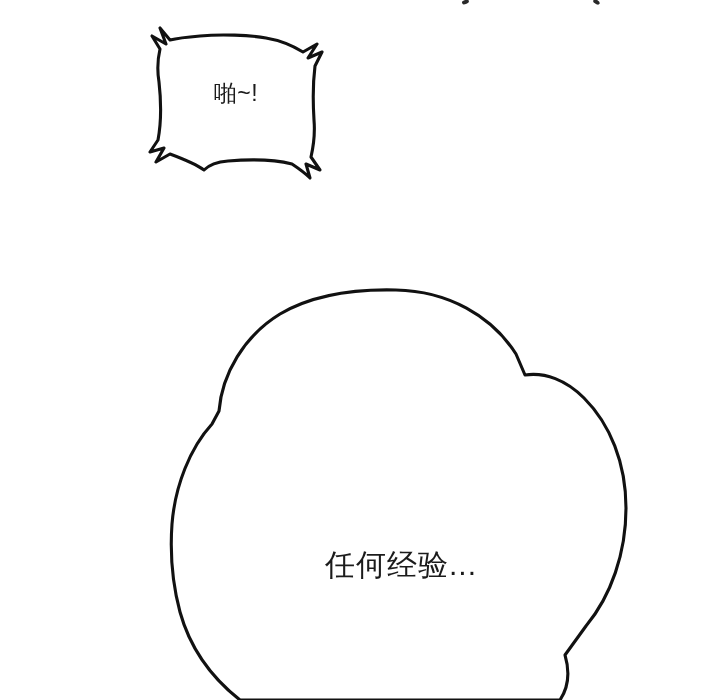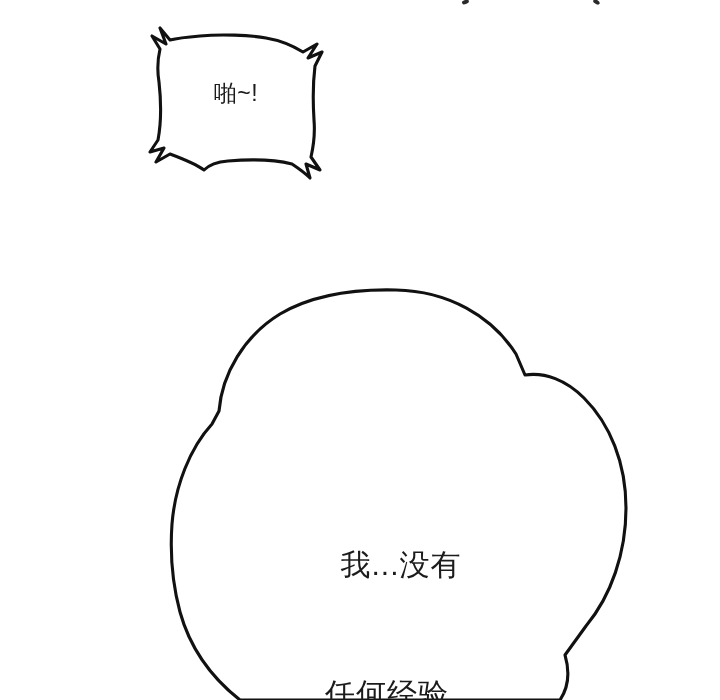--- a/index.html
+++ b/index.html
@@ -117,20 +117,19 @@
           L 219 411
           C 222 374, 244 336, 280 314
           C 314 294, 356 289, 396 290
           Z" fill="#ffffff" stroke="#111111" stroke-width="3.1" stroke-linejoin="round" stroke-linecap="round"></path>
     </g>
   </svg>
 
   <div class="bubble-text" id="shout-text">啪~!</div>
 
   <div class="bubble-text" id="speech-text">
-    <span class="line">我...没有</span>
     <span class="line">任何经验...</span>
   </div>
 
   <div class="edge-mark" id="edge-mark-left"></div>
   <div class="edge-mark" id="edge-mark-right"></div>
 
 </div>
 
 </body></html>

